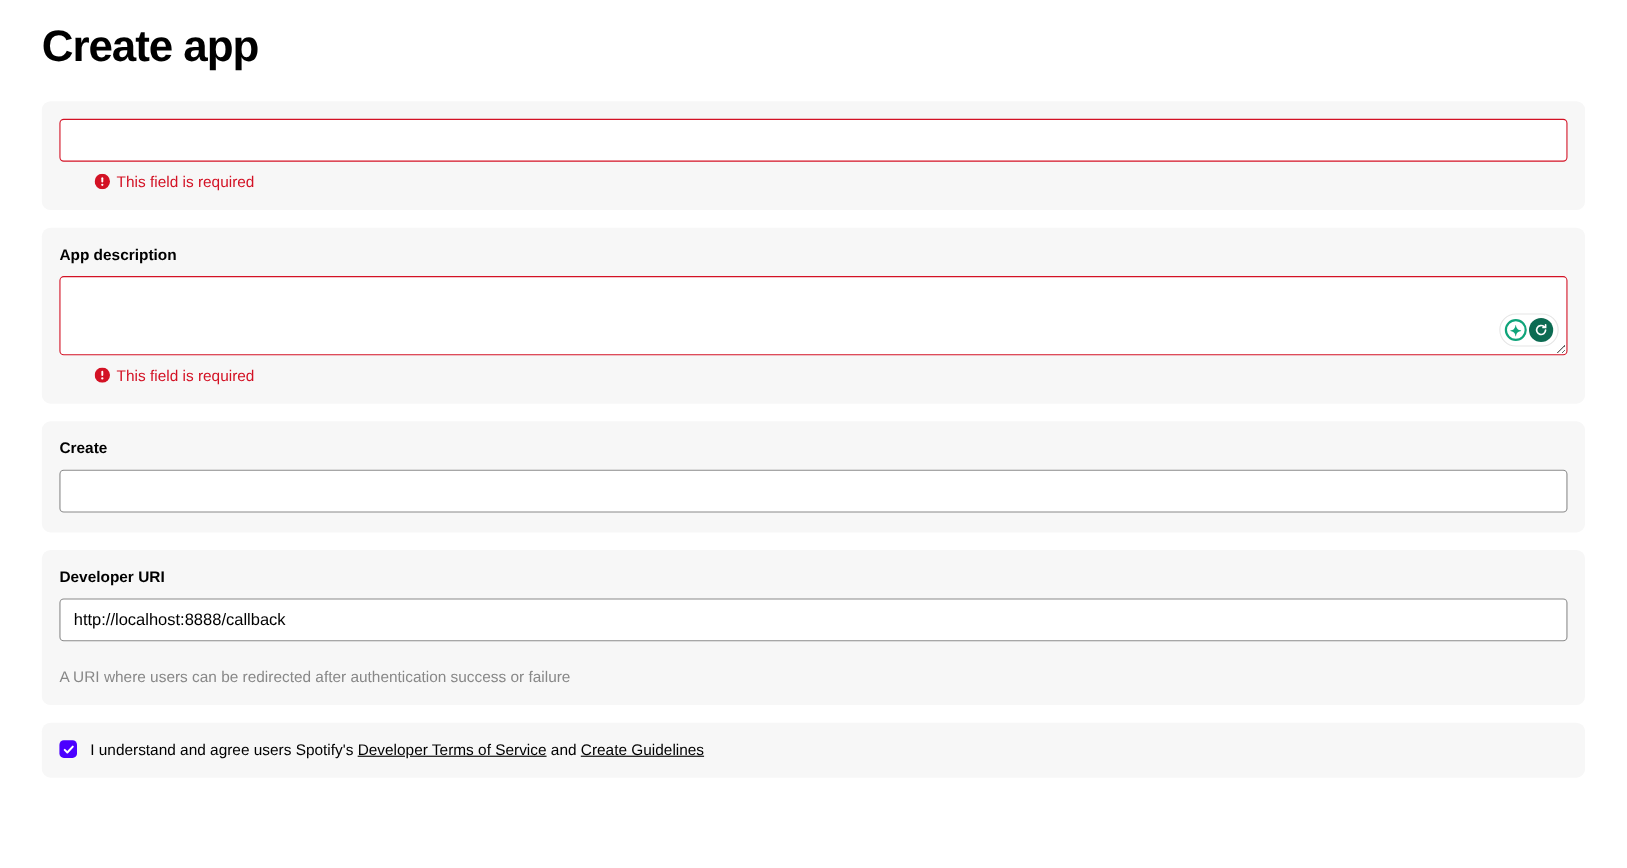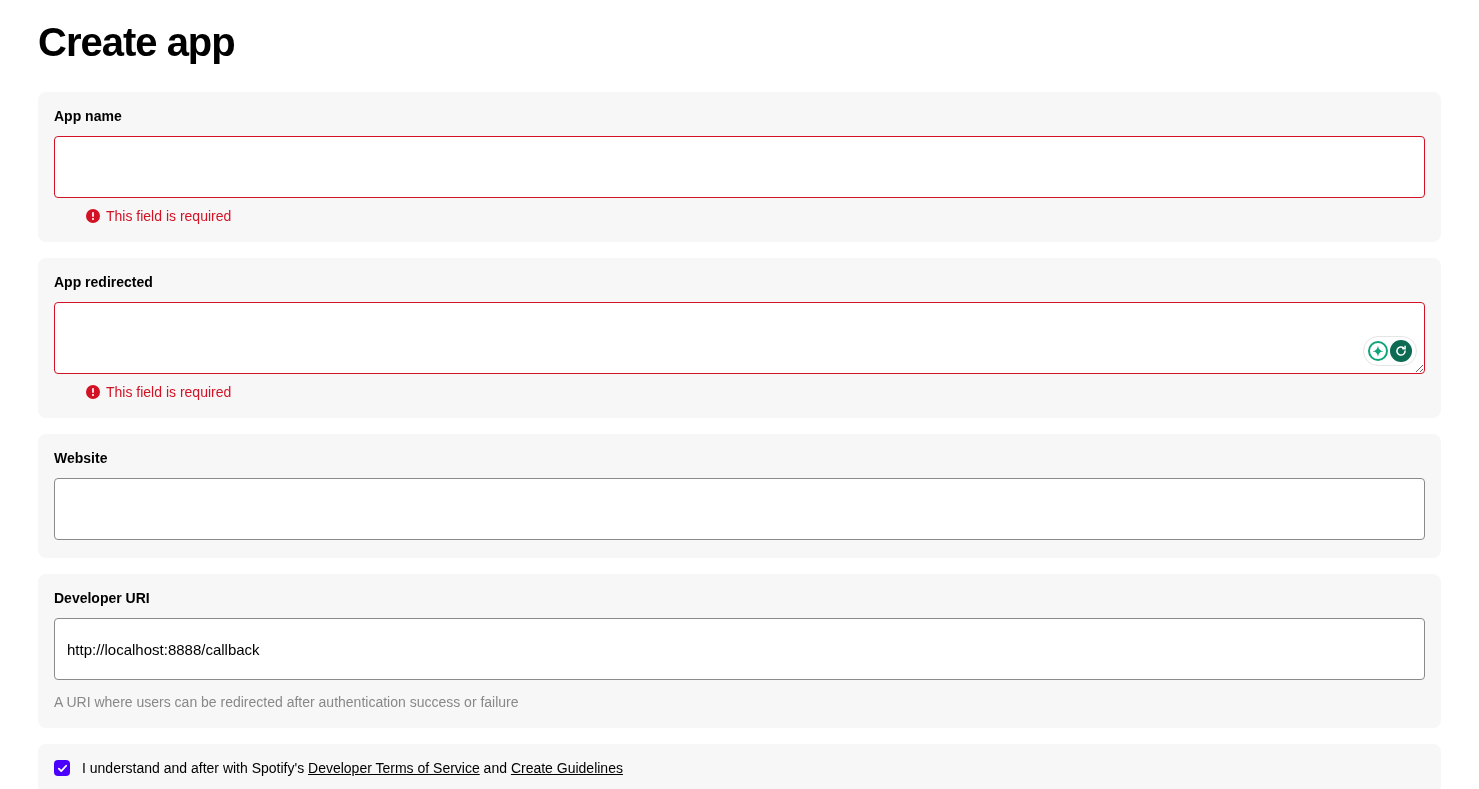--- a/index.html
+++ b/index.html
@@ -27,21 +27,21 @@
     margin-bottom: 16px;
   }
   .field-label {
     font-size: 14px;
     font-weight: 700;
     margin-bottom: 12px;
     display: block;
   }
   .text-input {
     width: 100%;
-    height: 62px;
+    height: 39px;
     border: 1px solid #8a8a8a;
     border-radius: 4px;
     padding: 0 12px;
     font-size: 15px;
     background: #fff;
     outline: none;
   }
   .text-input.error {
     border-color: #d31225;
   }
@@ -74,21 +74,21 @@
     padding-left: 32px;
   }
   .error-icon-circle {
     width: 14px;
     height: 14px;
     flex-shrink: 0;
   }
   .help-text {
     color: #888;
     font-size: 14px;
-    margin-top: 14px;
+    margin-top: 24px;
   }
   .agree-row {
     display: flex;
     align-items: center;
     gap: 12px;
     font-size: 14px;
   }
   .checkbox {
     width: 16px;
     height: 16px;
@@ -140,34 +140,33 @@
     justify-content: center;
   }
   .gram-g svg { width: 14px; height: 14px; }
 </style>
 </head>
 <body>
 
 <h1 class="page-title">Create app</h1>
 
 <div class="form-section">
-  <label class="field-label">App name</label>
   <input type="text" class="text-input error" value="" style="">
   <div class="error-row">
     <svg class="error-icon-circle" viewBox="0 0 16 16">
       <circle cx="8" cy="8" r="8" fill="#d31225"></circle>
       <rect x="7" y="3.5" width="2" height="5.5" fill="#fff" rx="1"></rect>
       <circle cx="8" cy="11.5" r="1.2" fill="#fff"></circle>
     </svg>
     <span>This field is required</span>
   </div>
 </div>
 
 <div class="form-section">
-  <label class="field-label">App redirected</label>
+  <label class="field-label">App description</label>
   <div class="textarea-wrap">
     <textarea class="textarea-input error" style=""></textarea>
     <div class="grammarly-overlay">
       <span class="gram-plus">✦</span>
       <span class="gram-g">
         <svg viewBox="0 0 24 24" fill="none" stroke="#fff" stroke-width="2.6" stroke-linecap="round">
           <path d="M19 12a7 7 0 1 1-2.2-5.1"></path>
           <path d="M19 4v4h-4"></path>
         </svg>
       </span>
@@ -177,34 +176,34 @@
     <svg class="error-icon-circle" viewBox="0 0 16 16">
       <circle cx="8" cy="8" r="8" fill="#d31225"></circle>
       <rect x="7" y="3.5" width="2" height="5.5" fill="#fff" rx="1"></rect>
       <circle cx="8" cy="11.5" r="1.2" fill="#fff"></circle>
     </svg>
     <span>This field is required</span>
   </div>
 </div>
 
 <div class="form-section">
-  <label class="field-label">Website</label>
+  <label class="field-label">Create</label>
   <input type="text" class="text-input" value="" style="">
 </div>
 
 <div class="form-section">
   <label class="field-label">Developer URI</label>
   <input type="text" class="text-input" value="http://localhost:8888/callback" style="">
   <div class="help-text">A URI where users can be redirected after authentication success or failure</div>
 </div>
 
 <div class="form-section">
   <div class="agree-row">
     <div class="checkbox">
       <svg viewBox="0 0 12 12">
         <path d="M2 6.2 L4.6 8.8 L10 3" stroke="#fff" stroke-width="2" fill="none" stroke-linecap="round" stroke-linejoin="round"></path>
       </svg>
     </div>
     <span class="agree-text">
-      <span>I understand and after with Spotify's </span><a href="#">Developer Terms of Service</a><span> and </span><a href="#">Create Guidelines</a>
+      <span>I understand and agree users Spotify's </span><a href="#">Developer Terms of Service</a><span> and </span><a href="#">Create Guidelines</a>
     </span>
   </div>
 </div>
 
 </body></html>

